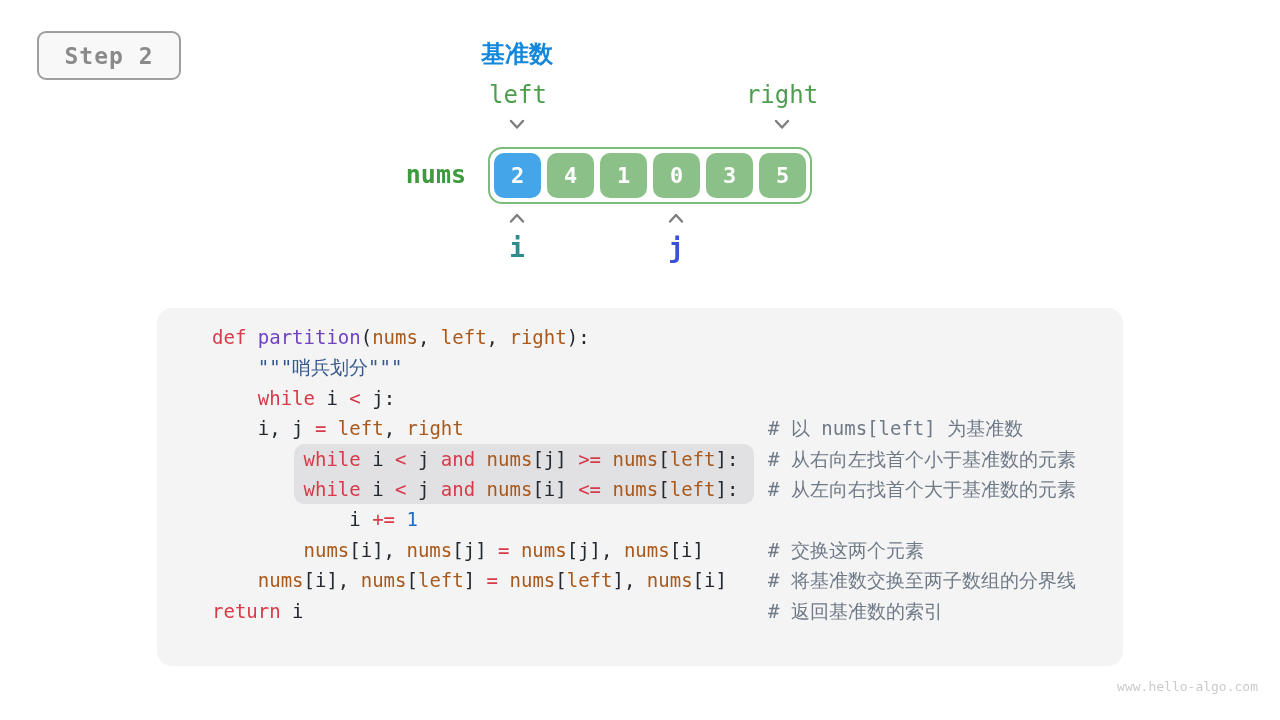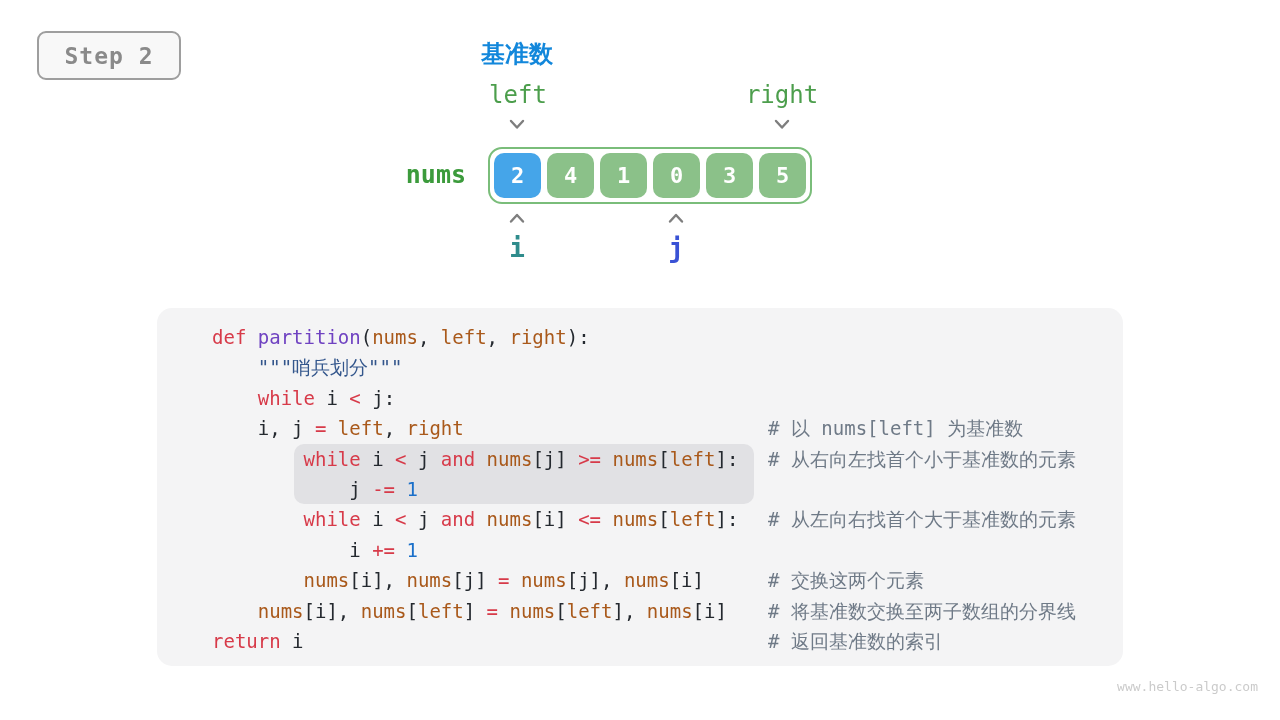--- a/index.html
+++ b/index.html
@@ -119,21 +119,20 @@
   <div class="ptr-bottom j">j</div>
 
   <div class="code-panel">
     <div class="code-highlight"></div>
     <div class="code-lines" id="code-lines">
         <div class="code-row"><span class="tok-k">def </span><span class="tok-f">partition</span><span class="tok-p">(</span><span class="tok-v">nums</span><span class="tok-p">, </span><span class="tok-v">left</span><span class="tok-p">, </span><span class="tok-v">right</span><span class="tok-p">):</span></div>
         <div class="code-row"><span class="tok-p">    </span><span class="tok-s">"""哨兵划分"""</span></div>
         <div class="code-row"><span class="tok-p">    </span><span class="tok-k">while</span><span class="tok-p"> i </span><span class="tok-k">&lt;</span><span class="tok-p"> j:</span></div>
         <div class="code-row"><span class="tok-p">    i, j </span><span class="tok-k">=</span><span class="tok-p"> </span><span class="tok-v">left</span><span class="tok-p">, </span><span class="tok-v">right</span><span class="comment"># 以 nums[left] 为基准数</span></div>
         <div class="code-row"><span class="tok-p">        </span><span class="tok-k">while</span><span class="tok-p"> i </span><span class="tok-k">&lt;</span><span class="tok-p"> j </span><span class="tok-k">and</span><span class="tok-p"> </span><span class="tok-v">nums</span><span class="tok-p">[j] </span><span class="tok-k">&gt;=</span><span class="tok-p"> </span><span class="tok-v">nums</span><span class="tok-p">[</span><span class="tok-v">left</span><span class="tok-p">]:</span><span class="comment"># 从右向左找首个小于基准数的元素</span></div>
-        <div class="code-row"><span class="tok-p">            j </span><span class="tok-k">-=</span><span class="tok-p"> </span><span class="tok-n">1</span></div>
         <div class="code-row"><span class="tok-p">        </span><span class="tok-k">while</span><span class="tok-p"> i </span><span class="tok-k">&lt;</span><span class="tok-p"> j </span><span class="tok-k">and</span><span class="tok-p"> </span><span class="tok-v">nums</span><span class="tok-p">[i] </span><span class="tok-k">&lt;=</span><span class="tok-p"> </span><span class="tok-v">nums</span><span class="tok-p">[</span><span class="tok-v">left</span><span class="tok-p">]:</span><span class="comment"># 从左向右找首个大于基准数的元素</span></div>
         <div class="code-row"><span class="tok-p">            i </span><span class="tok-k">+=</span><span class="tok-p"> </span><span class="tok-n">1</span></div>
         <div class="code-row"><span class="tok-p">        </span><span class="tok-v">nums</span><span class="tok-p">[i], </span><span class="tok-v">nums</span><span class="tok-p">[j] </span><span class="tok-k">=</span><span class="tok-p"> </span><span class="tok-v">nums</span><span class="tok-p">[j], </span><span class="tok-v">nums</span><span class="tok-p">[i]</span><span class="comment"># 交换这两个元素</span></div>
         <div class="code-row"><span class="tok-p">    </span><span class="tok-v">nums</span><span class="tok-p">[i], </span><span class="tok-v">nums</span><span class="tok-p">[</span><span class="tok-v">left</span><span class="tok-p">] </span><span class="tok-k">=</span><span class="tok-p"> </span><span class="tok-v">nums</span><span class="tok-p">[</span><span class="tok-v">left</span><span class="tok-p">], </span><span class="tok-v">nums</span><span class="tok-p">[i]</span><span class="comment"># 将基准数交换至两子数组的分界线</span></div>
         <div class="code-row"><span class="tok-k">return</span><span class="tok-p"> i</span><span class="comment"># 返回基准数的索引</span></div>
       </div>
   </div>
 
   <div class="watermark">www.hello-algo.com</div>
 

